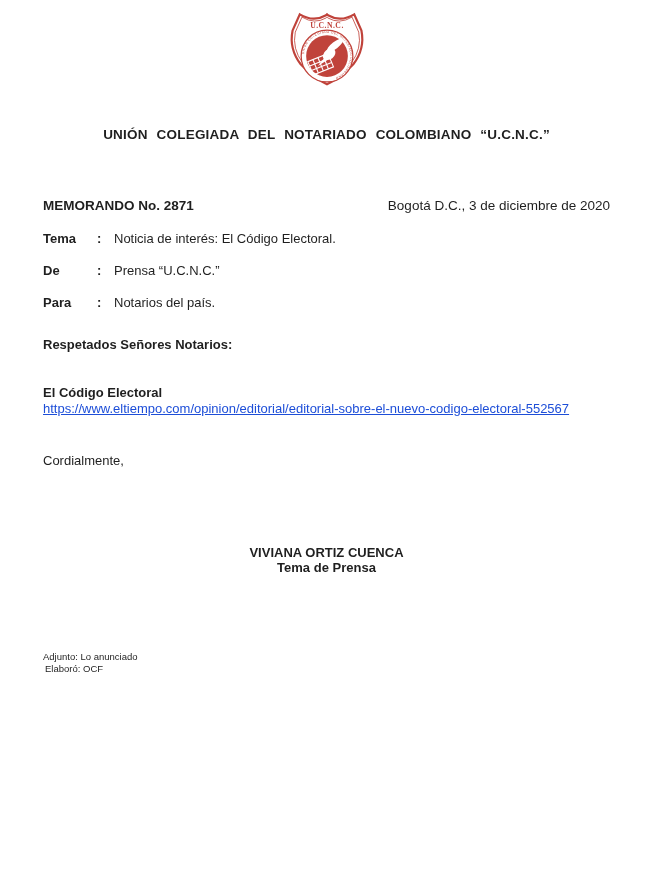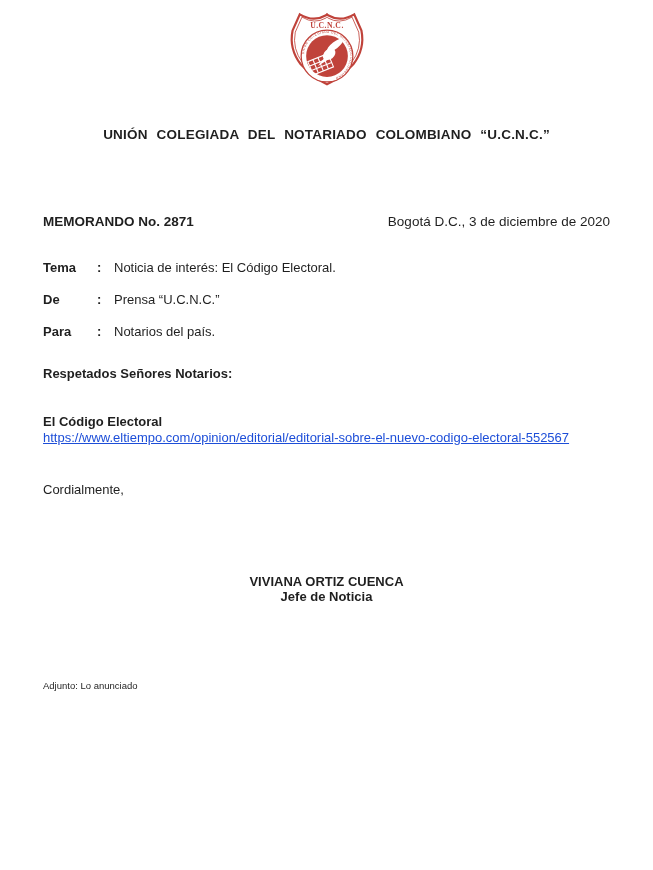--- a/index.html
+++ b/index.html
@@ -24,26 +24,26 @@
     font-size: 13.5px;
     line-height: 16px;
     font-weight: bold;
     word-spacing: 5px;
     letter-spacing: 0.2px;
   }
   .memo-row {
     display: flex;
     justify-content: space-between;
     align-items: baseline;
-    margin-top: 71px;
+    margin-top: 55px;
     line-height: 16px;
   }
   .memo-no { font-weight: bold; font-size: 13.5px; }
   .memo-date { font-size: 13.5px; }
-  .meta { margin-top: 30px; }
+  .meta { margin-top: 17px; }
   .meta-row { display: flex; line-height: 15px; margin-bottom: 17px; }
   .meta-label { width: 54px; font-weight: bold; flex: 0 0 auto; }
   .meta-sep { width: 17px; font-weight: bold; flex: 0 0 auto; }
   .meta-value { flex: 1 1 auto; }
   .salutation { margin: 27px 0 12px; line-height: 15px; font-weight: bold; }
   .paragraph { margin: 13px 0 0; text-align: justify; line-height: 17px; }
   .link-title { margin: 33px 0 0; font-weight: bold; line-height: 15px; }
   .link-line { margin: 0; line-height: 17px; }
   .doc-link { color: #1d4ed8; text-decoration: underline; }
   .closing { margin: 36px 0 0; line-height: 15px; }
@@ -118,20 +118,21 @@
 
   <p class="salutation">Respetados Señores Notarios:</p>
   <p class="link-title">El Código Electoral</p>
   <p class="link-line">
     <a class="doc-link" href="#">https://www.eltiempo.com/opinion/editorial/editorial-sobre-el-nuevo-codigo-electoral-552567</a>
   </p>
   <p class="closing">Cordialmente,</p>
 
   <div class="signature">
     <div>VIVIANA ORTIZ CUENCA</div>
-    <div>Jefe de Noticia</div>
+    <div>Tema de Prensa</div>
   </div>
 
   <div class="footer">
     <div>Adjunto: Lo anunciado</div>
+    <div class="footer-line2">Elaboró: OCF</div>
   </div>
 
 </div>
 
 </body></html>

